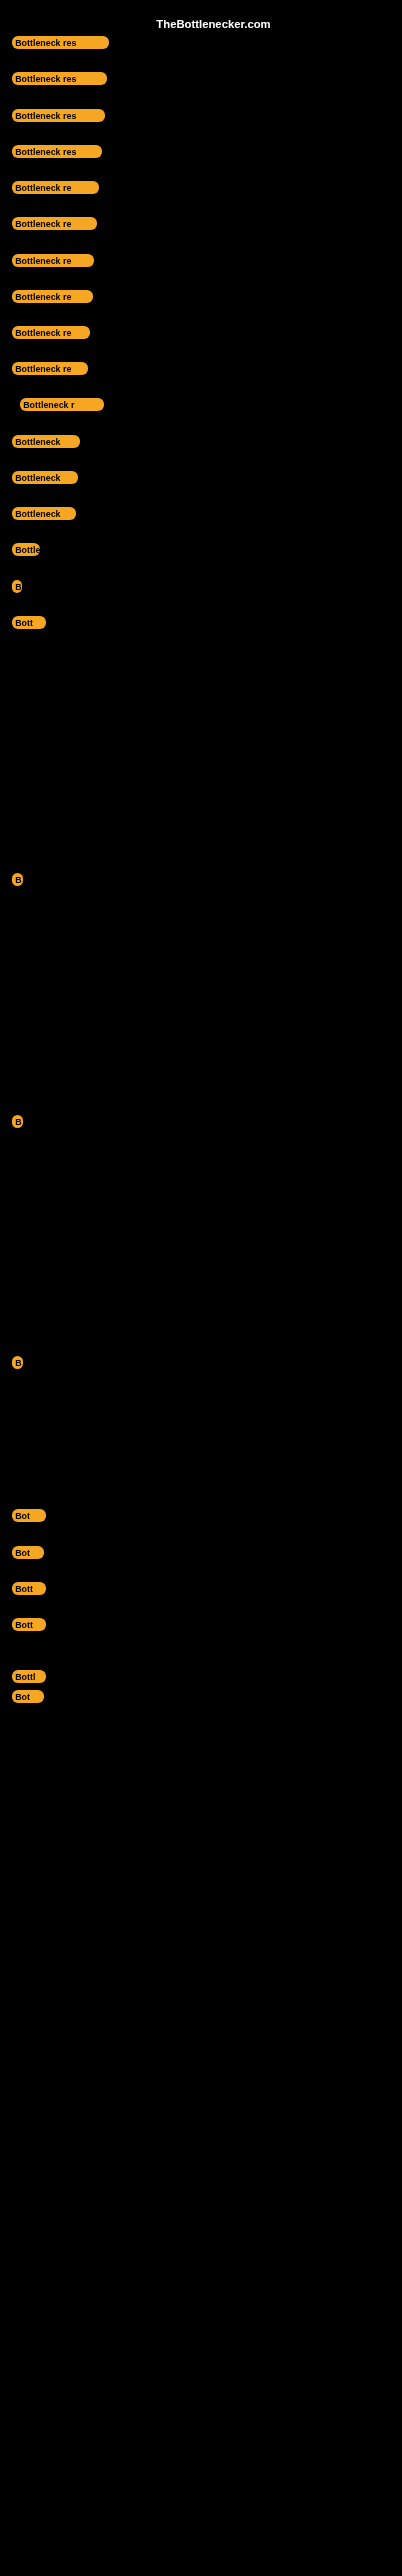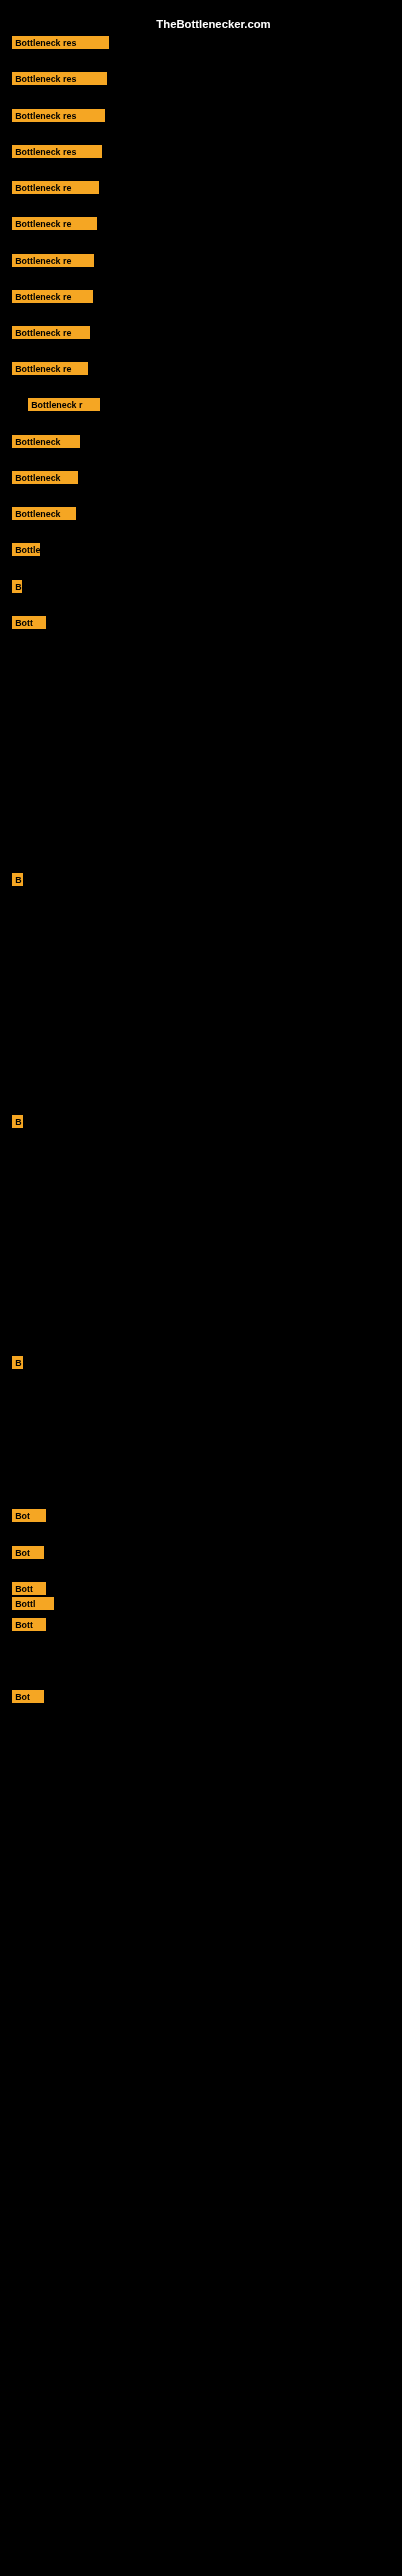--- a/index.html
+++ b/index.html
@@ -30,48 +30,49 @@
     .bottleneck-badge {
       position: absolute;
       background-color: #f5a623;
       color: #000000;
       font-size: 8.9px;
       font-weight: bold;
       padding: 1.6px 3.2px;
       display: inline-block;
       white-space: nowrap;
       overflow: hidden;
+      border-radius: 6px;
     }
   </style>
 </head>
 <body>
 
 <span class="site-title">TheBottlenecker.com</span>
 
 <div id="badges-container">
     <div class="bottleneck-badge" style="top: 24px; left: 0px; width: 97px; position: absolute;">Bottleneck res</div>
     <div class="bottleneck-badge" style="top: 60px; left: 0px; width: 95px; position: absolute;">Bottleneck res</div>
     <div class="bottleneck-badge" style="top: 97px; left: 0px; width: 93px; position: absolute;">Bottleneck res</div>
     <div class="bottleneck-badge" style="top: 133px; left: 0px; width: 90px; position: absolute;">Bottleneck res</div>
     <div class="bottleneck-badge" style="top: 169px; left: 0px; width: 87px; position: absolute;">Bottleneck re</div>
     <div class="bottleneck-badge" style="top: 205px; left: 0px; width: 85px; position: absolute;">Bottleneck re</div>
     <div class="bottleneck-badge" style="top: 242px; left: 0px; width: 82px; position: absolute;">Bottleneck re</div>
     <div class="bottleneck-badge" style="top: 278px; left: 0px; width: 81px; position: absolute;">Bottleneck re</div>
     <div class="bottleneck-badge" style="top: 314px; left: 0px; width: 78px; position: absolute;">Bottleneck re</div>
     <div class="bottleneck-badge" style="top: 350px; left: 0px; width: 76px; position: absolute;">Bottleneck re</div>
-    <div class="bottleneck-badge" style="top: 386px; left: 16px; width: 72px; position: absolute;">Bottleneck r</div>
+    <div class="bottleneck-badge" style="top: 386px; left: 8px; width: 84px; position: absolute;">Bottleneck r</div>
     <div class="bottleneck-badge" style="top: 423px; left: 0px; width: 68px; position: absolute;">Bottleneck</div>
     <div class="bottleneck-badge" style="top: 459px; left: 0px; width: 66px; position: absolute;">Bottleneck</div>
     <div class="bottleneck-badge" style="top: 495px; left: 0px; width: 64px; position: absolute;">Bottleneck</div>
     <div class="bottleneck-badge" style="top: 531px; left: 0px; width: 28px; position: absolute;">Bottle</div>
     <div class="bottleneck-badge" style="top: 568px; left: 0px; width: 9.7px; position: absolute;">B</div>
     <div class="bottleneck-badge" style="top: 604px; left: 0px; width: 34px; position: absolute;">Bott</div>
     <div class="bottleneck-badge" style="top: 861px; left: 0px; width: 11.3px; position: absolute;">B</div>
     <div class="bottleneck-badge" style="top: 1103px; left: 0px; width: 11.3px; position: absolute;">B</div>
     <div class="bottleneck-badge" style="top: 1344px; left: 0px; width: 11.3px; position: absolute;">B</div>
     <div class="bottleneck-badge" style="top: 1497px; left: 0px; width: 34px; position: absolute;">Bot</div>
     <div class="bottleneck-badge" style="top: 1534px; left: 0px; width: 32px; position: absolute;">Bot</div>
     <div class="bottleneck-badge" style="top: 1570px; left: 0px; width: 34px; position: absolute;">Bott</div>
     <div class="bottleneck-badge" style="top: 1606px; left: 0px; width: 34px; position: absolute;">Bott</div>
-    <div class="bottleneck-badge" style="top: 1585px; left: 0px; width: 42px; position: absolute;">Bottl</div>
+    <div class="bottleneck-badge" style="top: 1658px; left: 0px; width: 34px; position: absolute;">Bottl</div>
     <div class="bottleneck-badge" style="top: 1678px; left: 0px; width: 32px; position: absolute;">Bot</div>
   </div>
 
 
 </body></html>

